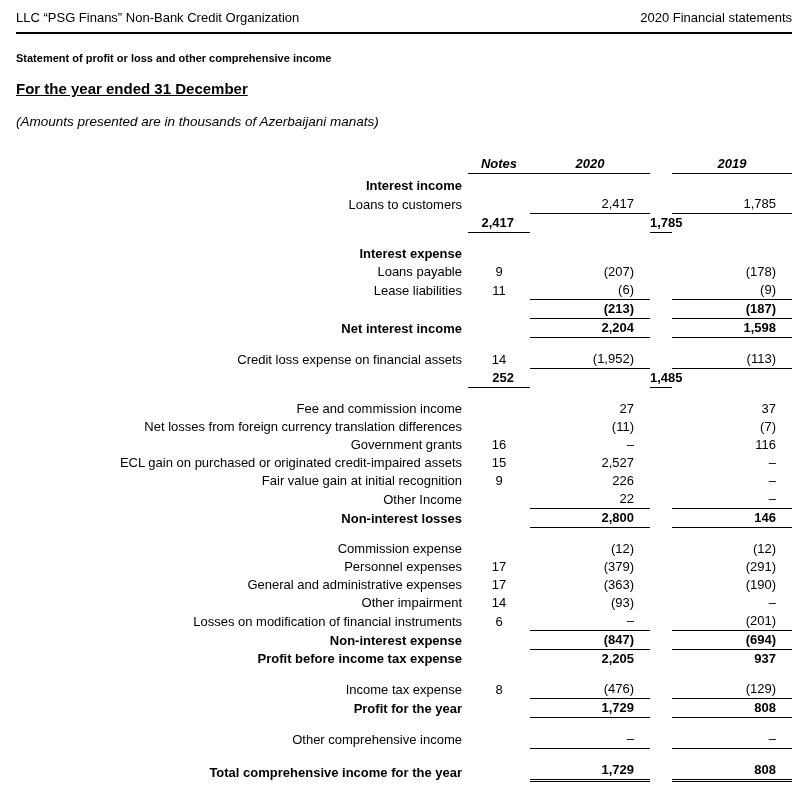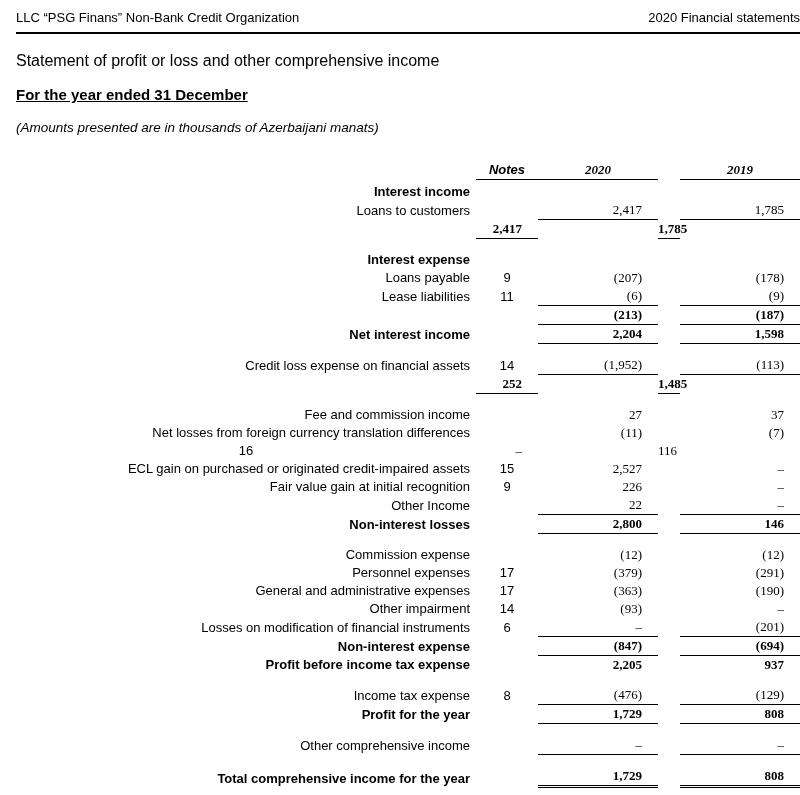--- a/index.html
+++ b/index.html
@@ -2,45 +2,45 @@
 <html><head>
 <meta charset="utf-8">
 <style>
   * { box-sizing: border-box; }
   html, body { margin: 0; padding: 0; background: #ffffff; }
   body {
     width: 800px; height: 795px;
     font-family: "Liberation Sans", sans-serif;
     color: #000;
   }
-  .page { width: 800px; height: 795px; padding: 6px 0 0 16px; overflow: hidden; }
+  .page { width: 800px; height: 795px; padding: 6px 8px 0 16px; overflow: hidden; }
 
   .doc-header {
     display: flex; justify-content: space-between; align-items: flex-end;
     font-size: 13px; padding: 4px 0 7px 0;
     border-bottom: 2px solid #000;
   }
 
-  .title    { font-size: 16px; font-weight: normal; margin: 18px 0 0 0; }
+  .title    { font-size: 11px; font-weight: bold; margin: 18px 0 0 0; }
   .subtitle { font-size: 15px; font-weight: bold; margin: 16px 0 0 0; text-decoration: underline; }
   .amounts-note { font-style: italic; font-size: 13.5px; margin-top: 17px; }
 
   .table { margin-top: 26px; font-size: 13px; }
   .row {
     display: grid;
     grid-template-columns: 1fr 62px 120px 22px 120px;
     line-height: 18px;
     align-items: end;
   }
   .row.gap  { margin-top: 12px; margin-left: 30px; }
   .row.bold { font-weight: bold; }
 
   .c-label { text-align: right; padding-right: 6px; }
   .c-note  { text-align: center; }
-  .c-val   { text-align: right; padding-right: 16px; font-family: Liberation Serif, serif; }
+  .c-val   { text-align: right; padding-right: 16px; }
   .c-val.u { border-bottom: 1.5px solid #000; }
   .c-val.d { border-bottom: 3px double #000; }
 
   .row.head { margin-bottom: 3px; }
   .th {
     font-weight: bold; font-style: italic;
     text-align: center; padding-right: 0;
     border-bottom: 1.5px solid #000;
   }
 </style>
@@ -143,20 +143,21 @@
           <div class="c-val">37</div>
         </div>
         <div class="row">
           <div class="c-label">Net losses from foreign currency translation differences</div>
           <div class="c-note"></div>
           <div class="c-val">(11)</div>
           <div class="c-gap"></div>
           <div class="c-val">(7)</div>
         </div>
         <div class="row">
+          <div class="c-label">Government grants</div>
           <div class="c-note">16</div>
           <div class="c-val">–</div>
           <div class="c-gap"></div>
           <div class="c-val">116</div>
         </div>
         <div class="row">
           <div class="c-label">ECL gain on purchased or originated credit-impaired assets</div>
           <div class="c-note">15</div>
           <div class="c-val">2,527</div>
           <div class="c-gap"></div>

